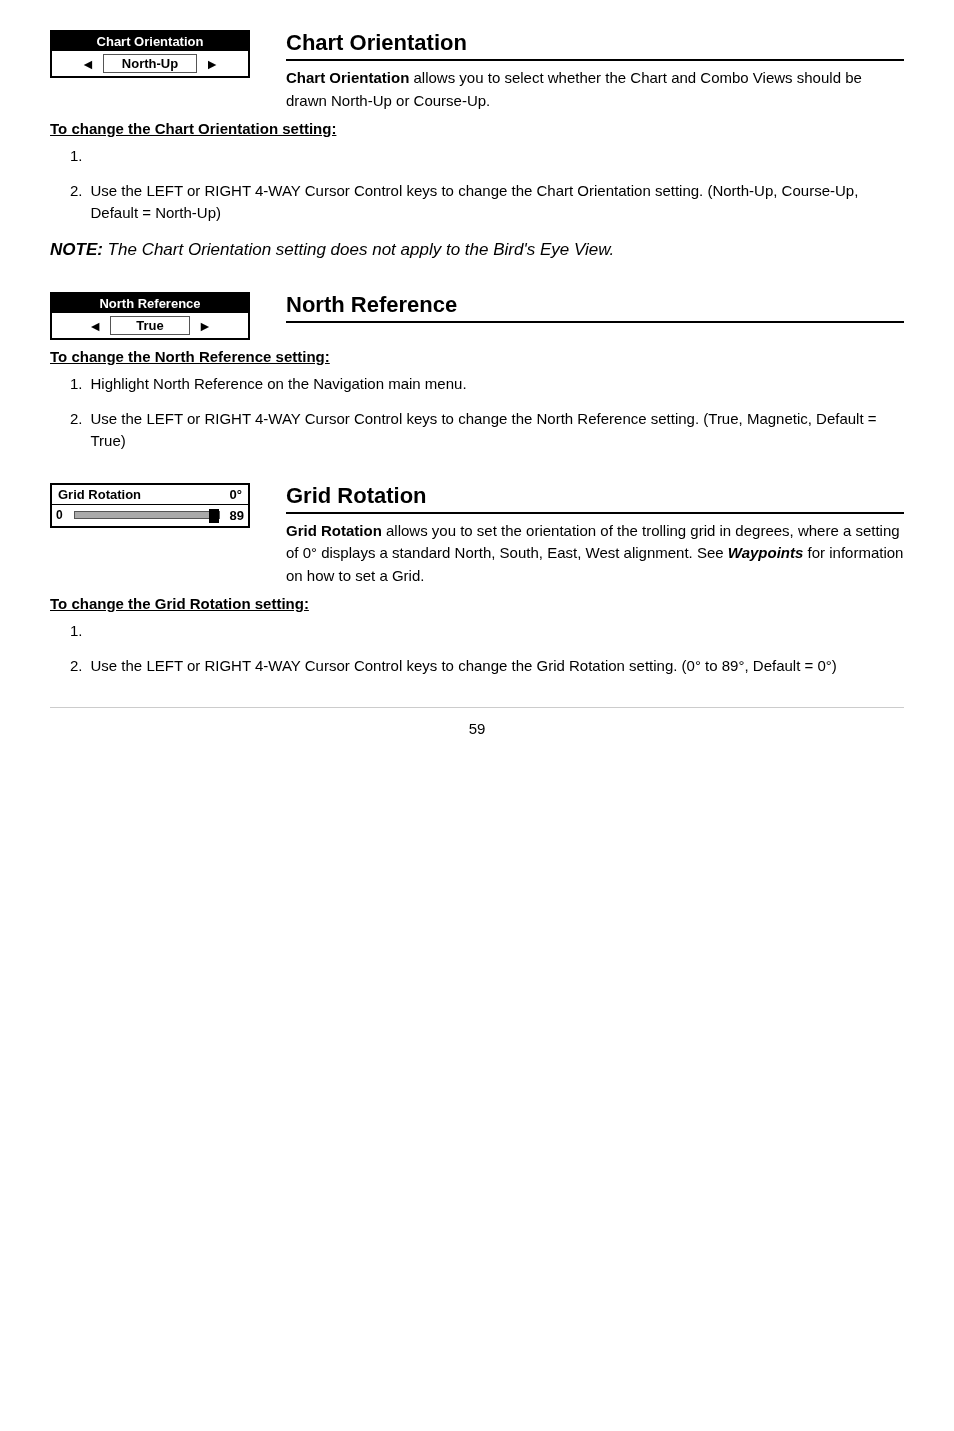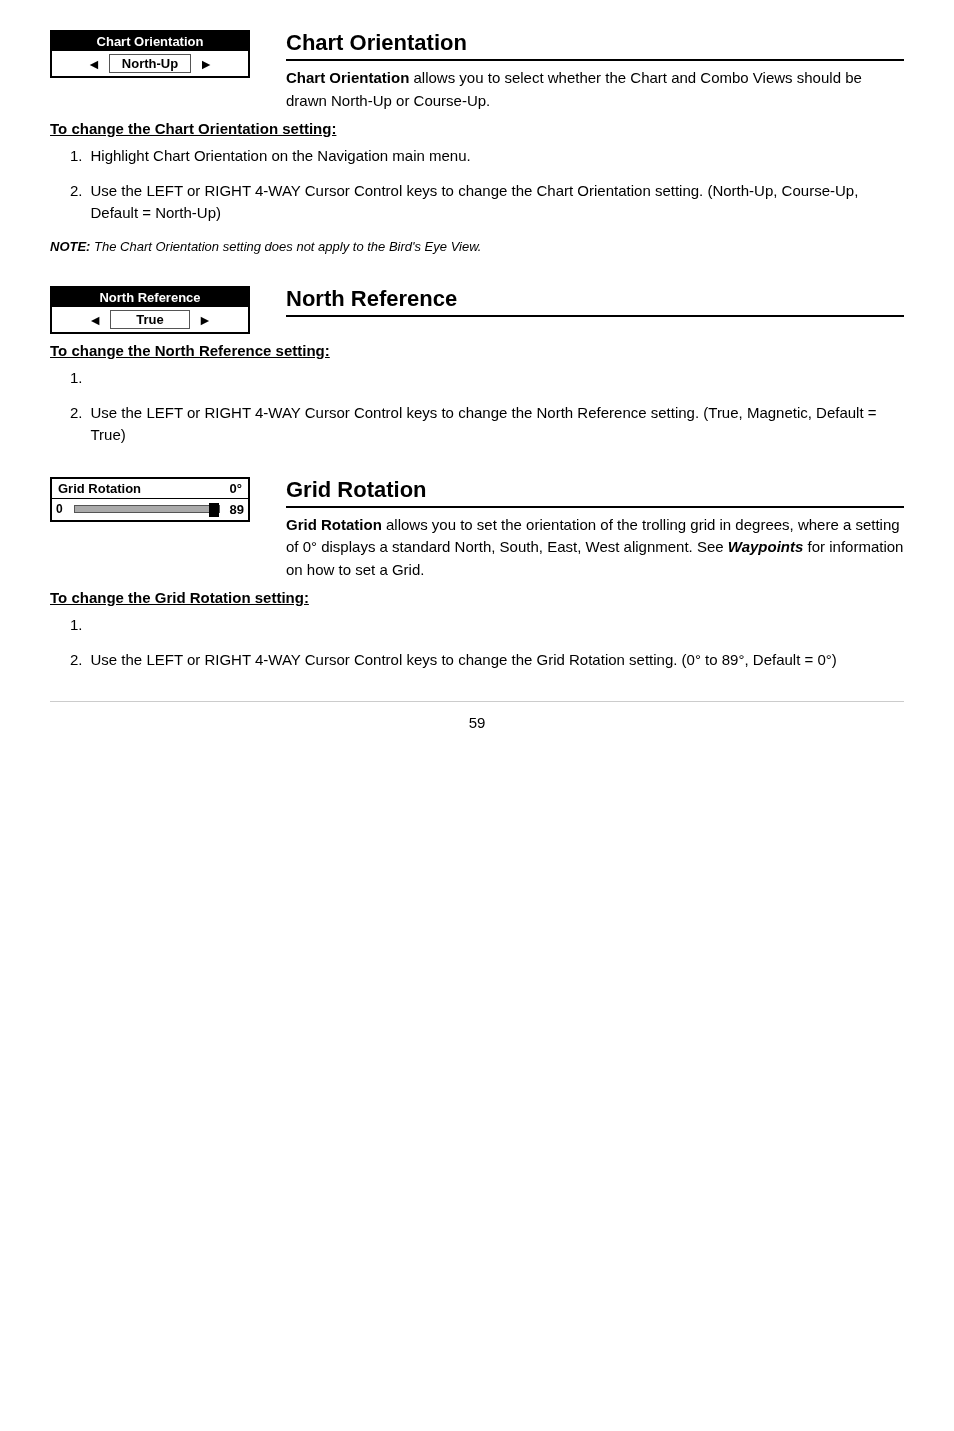--- a/index.html
+++ b/index.html
@@ -44,21 +44,21 @@
       gap: 8px;
     }
     .widget-box .widget-value-row .arrow {
       font-size: 14px;
       font-weight: bold;
       cursor: pointer;
     }
     .widget-box .widget-value-row .value-display {
       background: #fff;
       border: 1px solid #555;
-      padding: 1px 12px;
+      padding: 1px 18px;
       font-size: 13px;
       font-weight: bold;
       min-width: 80px;
       text-align: center;
     }
 
     
     .grid-widget-box {
       display: inline-block;
       border: 2px solid #000;
@@ -172,21 +172,21 @@
       gap: 8px;
     }
     .steps-list li .step-num {
       flex: 0 0 auto;
       font-size: 15px;
     }
 
     
     .note-block {
       margin: 10px 0 0 0;
-      font-size: 13px;
+      font-size: 17px;
       font-style: italic;
       line-height: 1.5;
     }
     .note-block .note-label {
       font-style: italic;
       font-weight: bold;
     }
 
     
     .italic-bold {
@@ -237,21 +237,20 @@
       <p class="desc-text">
         <span class="bold">Chart Orientation</span><span> allows you to select whether the Chart and Combo Views should be drawn North-Up or Course-Up.</span>
       </p>
     </div>
   </div>
 
   <p class="change-heading">To change the Chart Orientation setting:</p>
   <ol class="steps-list">
     <li>
       <span class="step-num">1.</span>
-      <span>Highlight Chart Orientation on the Navigation main menu.</span>
     </li>
     <li>
       <span class="step-num">2.</span>
       <span>Use the LEFT or RIGHT 4-WAY Cursor Control keys to change the Chart Orientation setting. (North-Up, Course-Up, Default = North-Up)</span>
     </li>
   </ol>
   <p class="note-block">
     <span class="note-label">NOTE:</span><span>  The Chart Orientation setting does not apply to the Bird's Eye View.</span>
   </p>
 </div>
@@ -272,20 +271,21 @@
     </div>
     <div class="heading-area">
       <span class="section-title">North Reference</span>
     </div>
   </div>
 
   <p class="change-heading">To change the North Reference setting:</p>
   <ol class="steps-list">
     <li>
       <span class="step-num">1.</span>
+      <span>Highlight North Reference on the Navigation main menu.</span>
     </li>
     <li>
       <span class="step-num">2.</span>
       <span>Use the LEFT or RIGHT 4-WAY Cursor Control keys to change the North Reference setting. (True, Magnetic, Default = True)</span>
     </li>
   </ol>
 </div>
 
 <div class="section">
   <div class="section-header">

